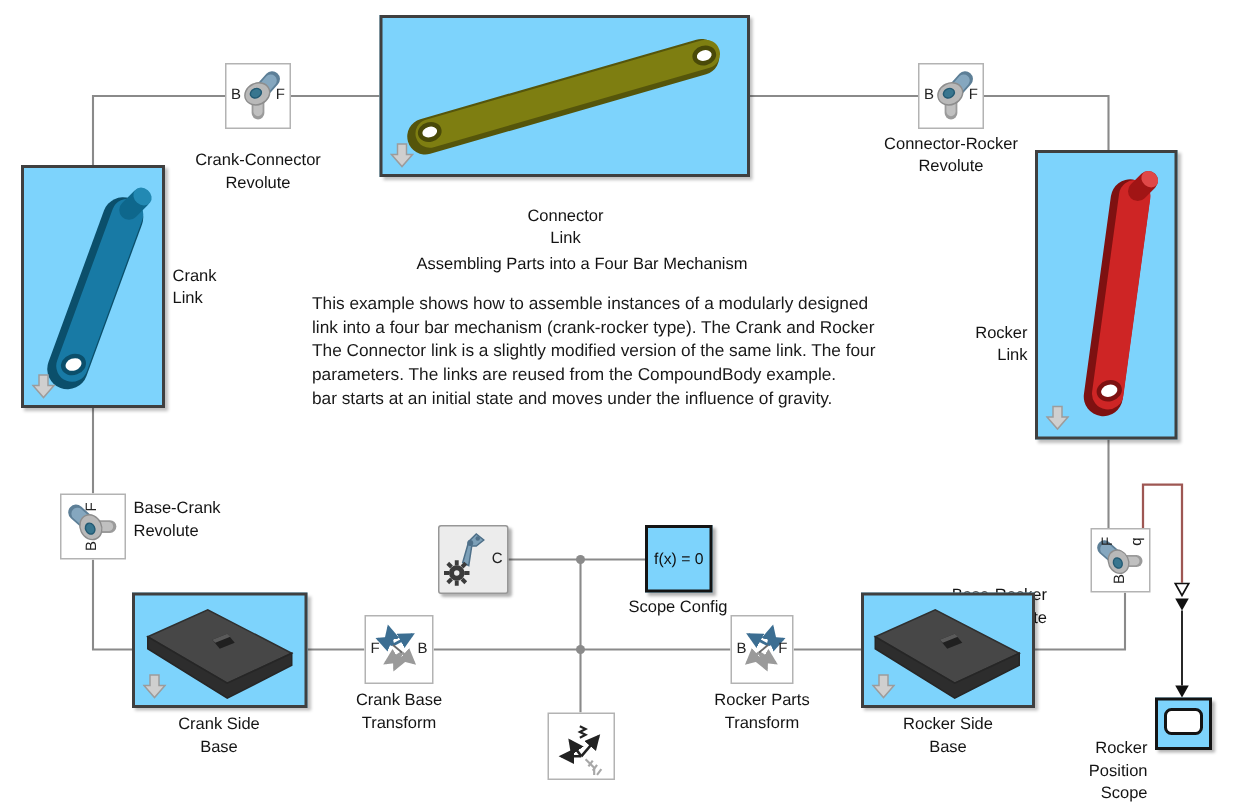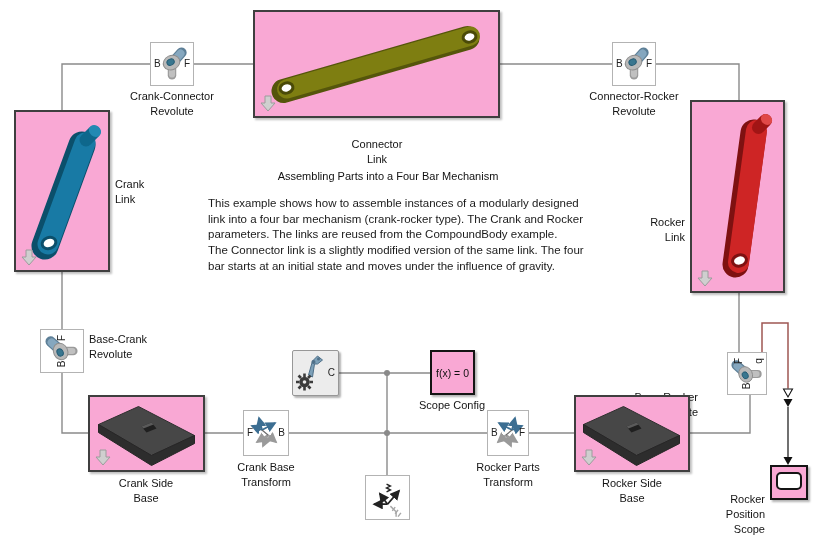--- a/index.html
+++ b/index.html
@@ -1,21 +1,21 @@
 <!DOCTYPE html>
 <html><head>
 <meta charset="utf-8">
 <style>
   html,body { margin:0; padding:0; background:#fff; }
   .canvas {
     position:relative; width:824px; height:538px; background:#ffffff;
     font-family:"Liberation Sans", sans-serif; overflow:hidden;
   }
   .wires { position:absolute; left:0; top:0; width:824px; height:538px; }
-  .block { position:absolute; box-sizing:border-box; background:#f9a8d4; }
+  .block { position:absolute; box-sizing:border-box; background:#7dd3fc; }
   .pic-block { border:2px solid #3f3f3f; box-shadow:2px 2px 2px rgba(0,0,0,0.25); }
   .joint-block { border:1px solid #b3b3b3; background:#fff; }
   .cfg-block { border:1px solid #979797; background:#ececec; border-radius:2px;
                box-shadow:2px 2px 2px rgba(0,0,0,0.3); }
   .solver-block { border:2px solid #141414; box-shadow:2px 2px 2px rgba(0,0,0,0.3);
                   display:flex; align-items:center; justify-content:center; }
   .scope-block { border:2px solid #141414; box-shadow:2px 2px 2px rgba(0,0,0,0.3); }
   .scope-screen { position:absolute; left:4px; right:4px; top:5px; bottom:8px;
                   border:2px solid #141414; border-radius:5px; background:#fff; }
   .label { position:absolute; font-size:11px; line-height:15px; color:#141414; }
@@ -125,21 +125,21 @@
       <line x1="20" y1="15" x2="28" y2="6" stroke="#5d7f97" stroke-width="11" stroke-linecap="round"></line>
       <line x1="20" y1="15" x2="27" y2="7" stroke="#85a7bf" stroke-width="8.5" stroke-linecap="round"></line>
       <line x1="18" y1="20" x2="18" y2="30" stroke="#9b9b9b" stroke-width="9" stroke-linecap="round"></line>
       <line x1="18" y1="19" x2="18" y2="29" stroke="#c0c0c0" stroke-width="6.5" stroke-linecap="round"></line>
       <ellipse cx="17.5" cy="16.5" rx="9" ry="7.5" fill="#b9b9b9" stroke="#8d8d8d" transform="rotate(-25 17.5 16.5)"></ellipse>
       <ellipse cx="16.5" cy="16" rx="4" ry="3.2" fill="#39768f" stroke="#235a73" transform="rotate(-25 16.5 16)"></ellipse>
     </svg>
     <span class="port pl">B</span>
     <span class="port pr">F</span>
   </div>
-  <div class="label center" style="left:102px;top:89px;width:140px">
+  <div class="label center" style="left:102px;top:100px;width:140px">
     <span>Crank-Connector</span><br>
     <span>Revolute</span>
   </div>
 
   <div class="block joint-block" style="left:612px;top:42px;width:44px;height:44px">
     <svg class="icon-c" viewBox="0 0 36 36" width="34" height="34">
       <line x1="20" y1="15" x2="28" y2="6" stroke="#5d7f97" stroke-width="11" stroke-linecap="round"></line>
       <line x1="20" y1="15" x2="27" y2="7" stroke="#85a7bf" stroke-width="8.5" stroke-linecap="round"></line>
       <line x1="18" y1="20" x2="18" y2="30" stroke="#9b9b9b" stroke-width="9" stroke-linecap="round"></line>
       <line x1="18" y1="19" x2="18" y2="29" stroke="#c0c0c0" stroke-width="6.5" stroke-linecap="round"></line>
@@ -337,18 +337,18 @@
   <div class="label right" style="left:690px;top:459px;width:75px">
     <span>Rocker</span><br>
     <span>Position</span><br>
     <span>Scope</span>
   </div>
 
   <div class="title">Assembling Parts into a Four Bar Mechanism</div>
   <div class="desc">
     <div>This example shows how to assemble instances of a modularly designed</div>
     <div>link into a four bar mechanism (crank-rocker type). The Crank and Rocker</div>
+    <div>The Connector link is a slightly modified version of the same link. The four</div>
     <div>parameters. The links are reused from the CompoundBody example.</div>
-    <div>The Connector link is a slightly modified version of the same link. The four</div>
     <div>bar starts at an initial state and moves under the influence of gravity.</div>
   </div>
 
 </div>
 
 </body></html>

